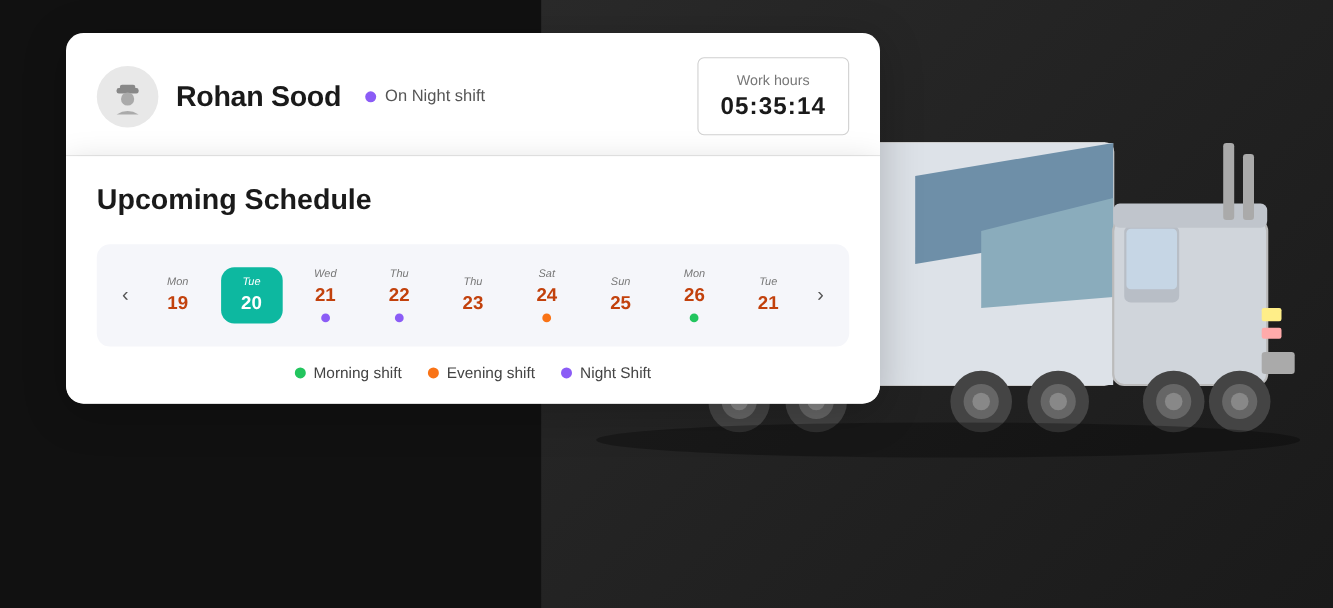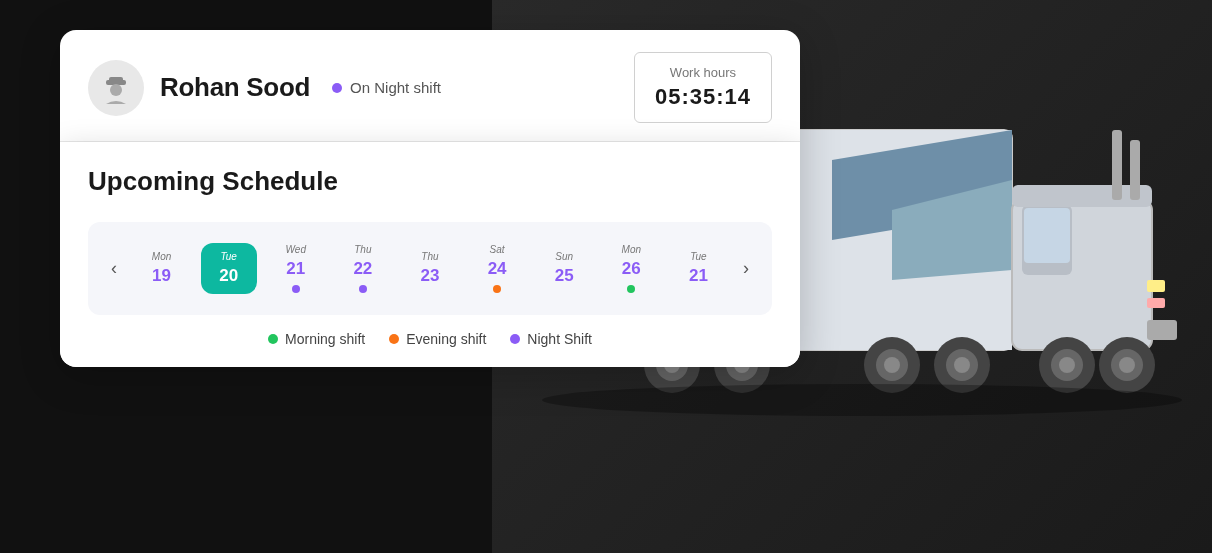--- a/index.html
+++ b/index.html
@@ -183,21 +183,21 @@
       font-style: italic;
     }
 
     .day-item.active .day-name {
       color: #fff;
     }
 
     .day-num {
       font-size: 17px;
       font-weight: 700;
-      color: #8b5cf6;
+      color: #c2410c;
     }
 
     .day-item.active .day-num {
       color: #fff;
     }
 
     .day-dot {
       width: 8px;
       height: 8px;
       border-radius: 50%;

